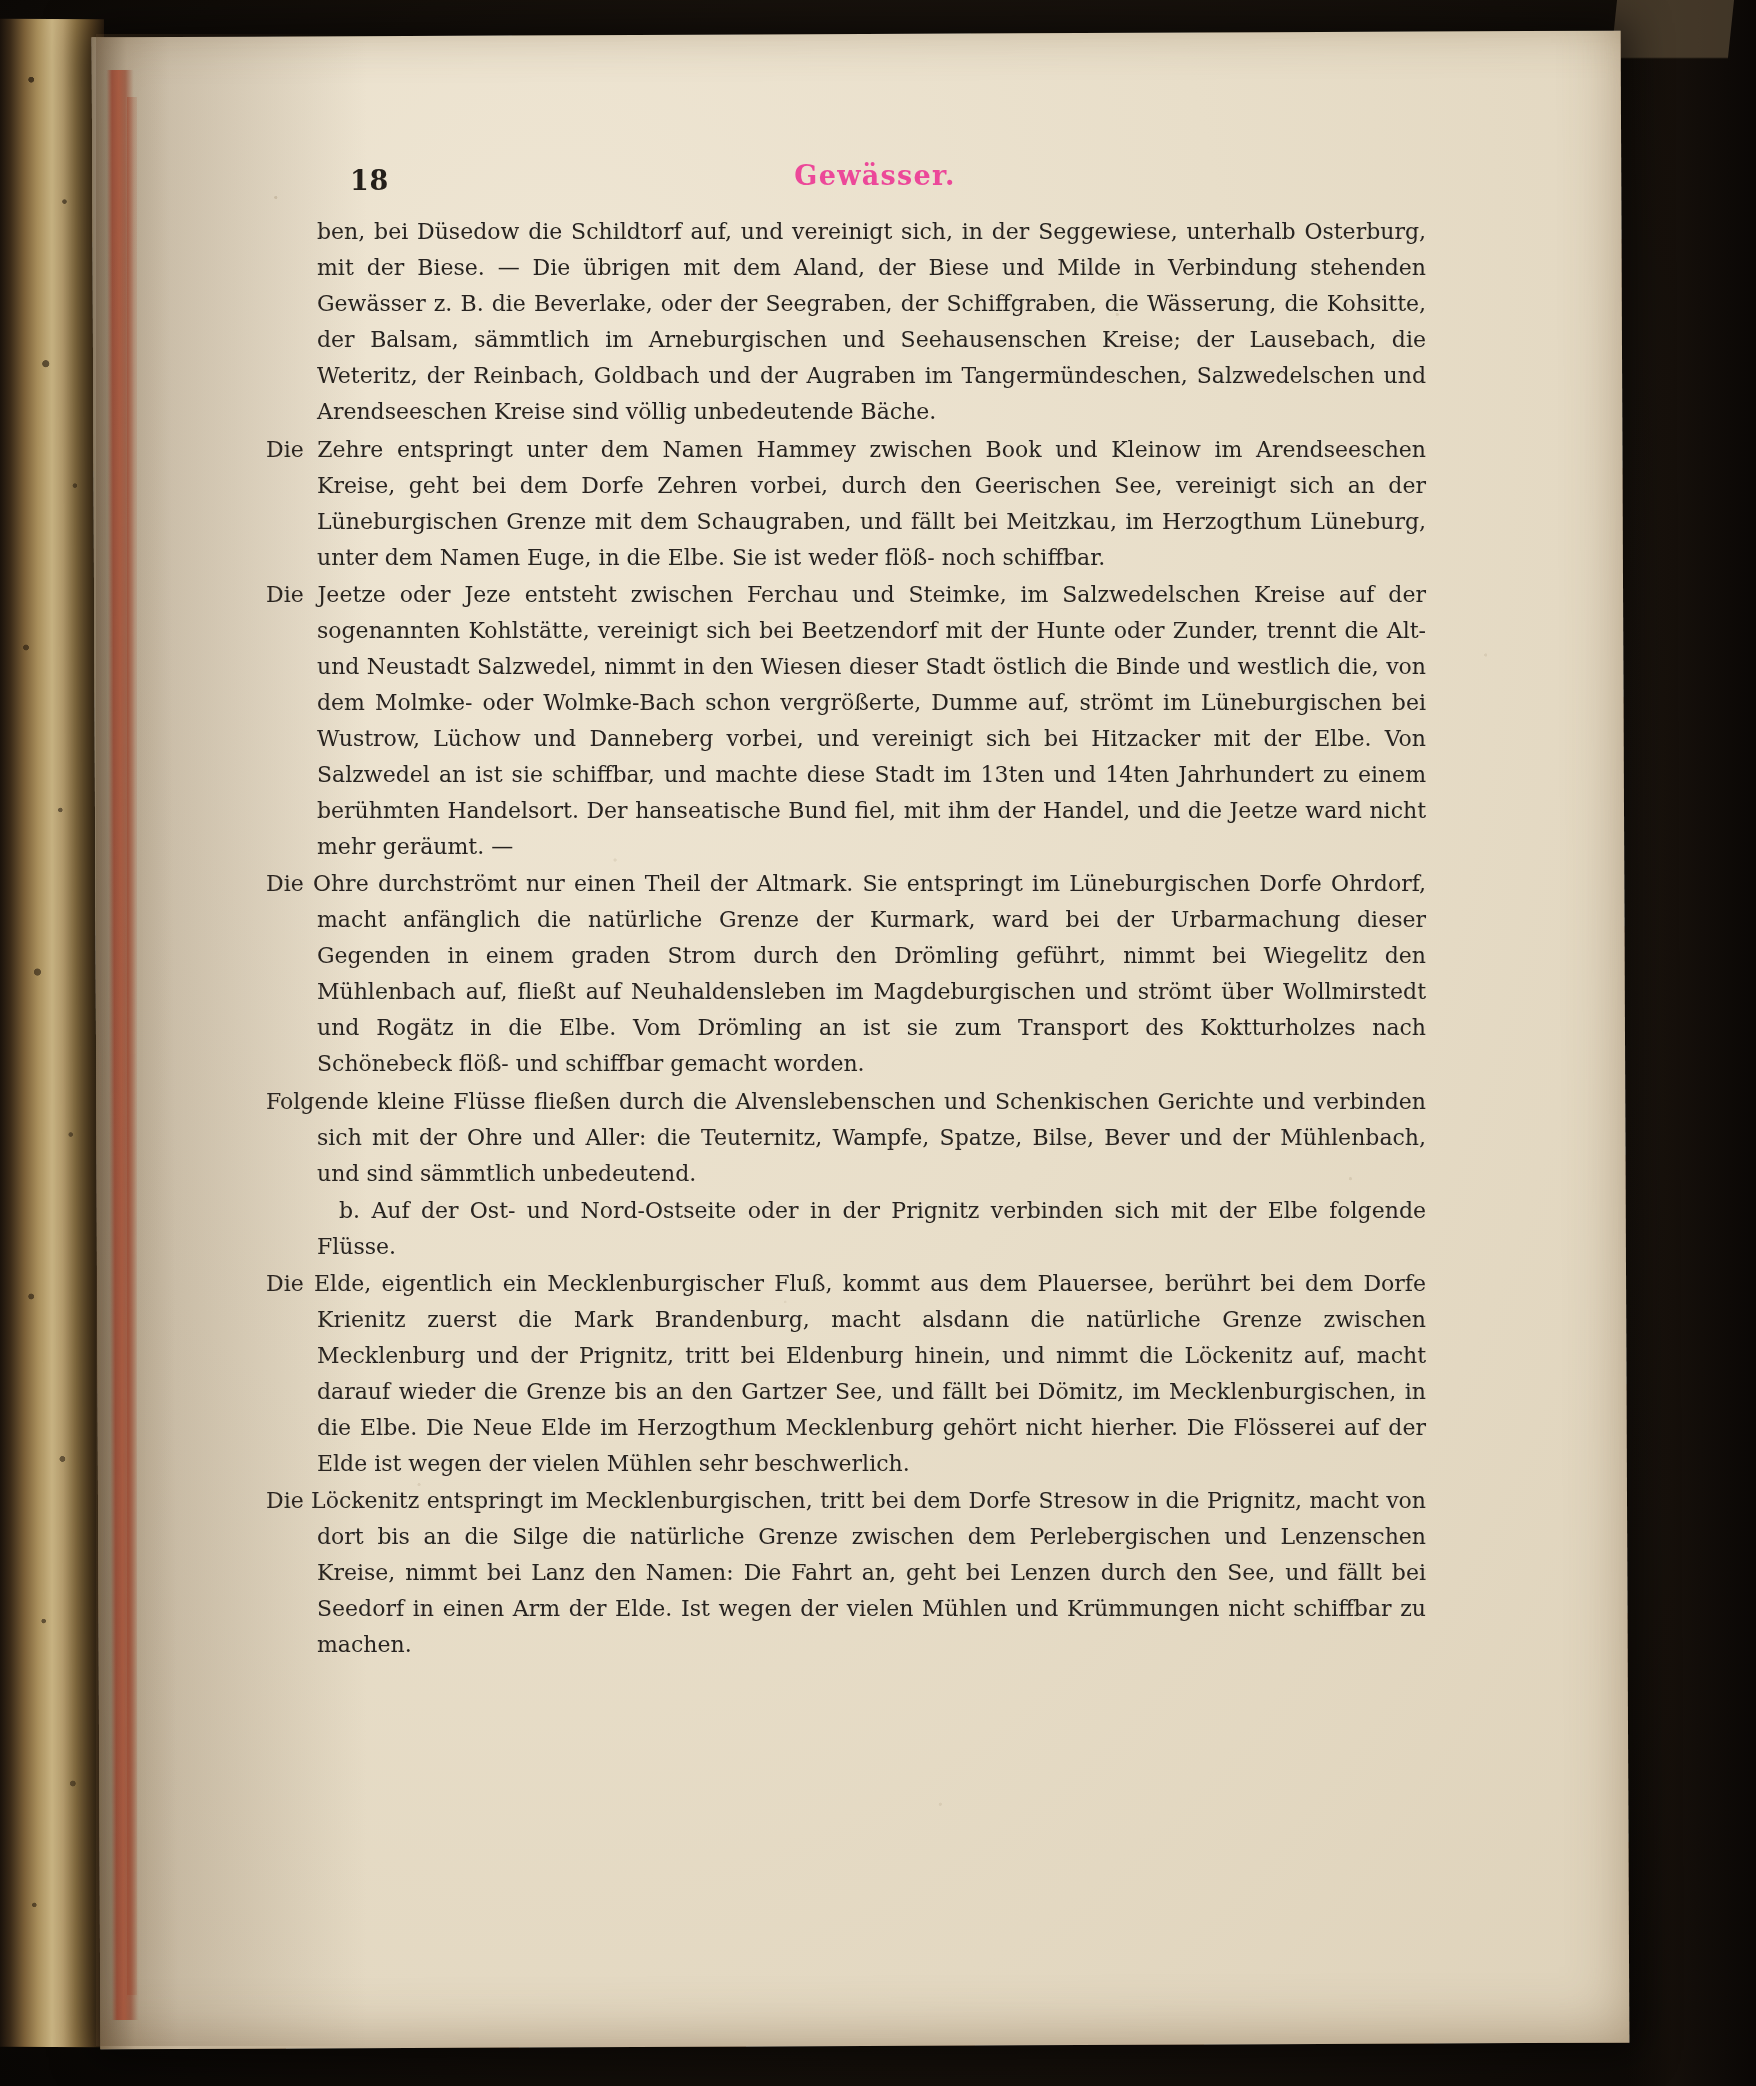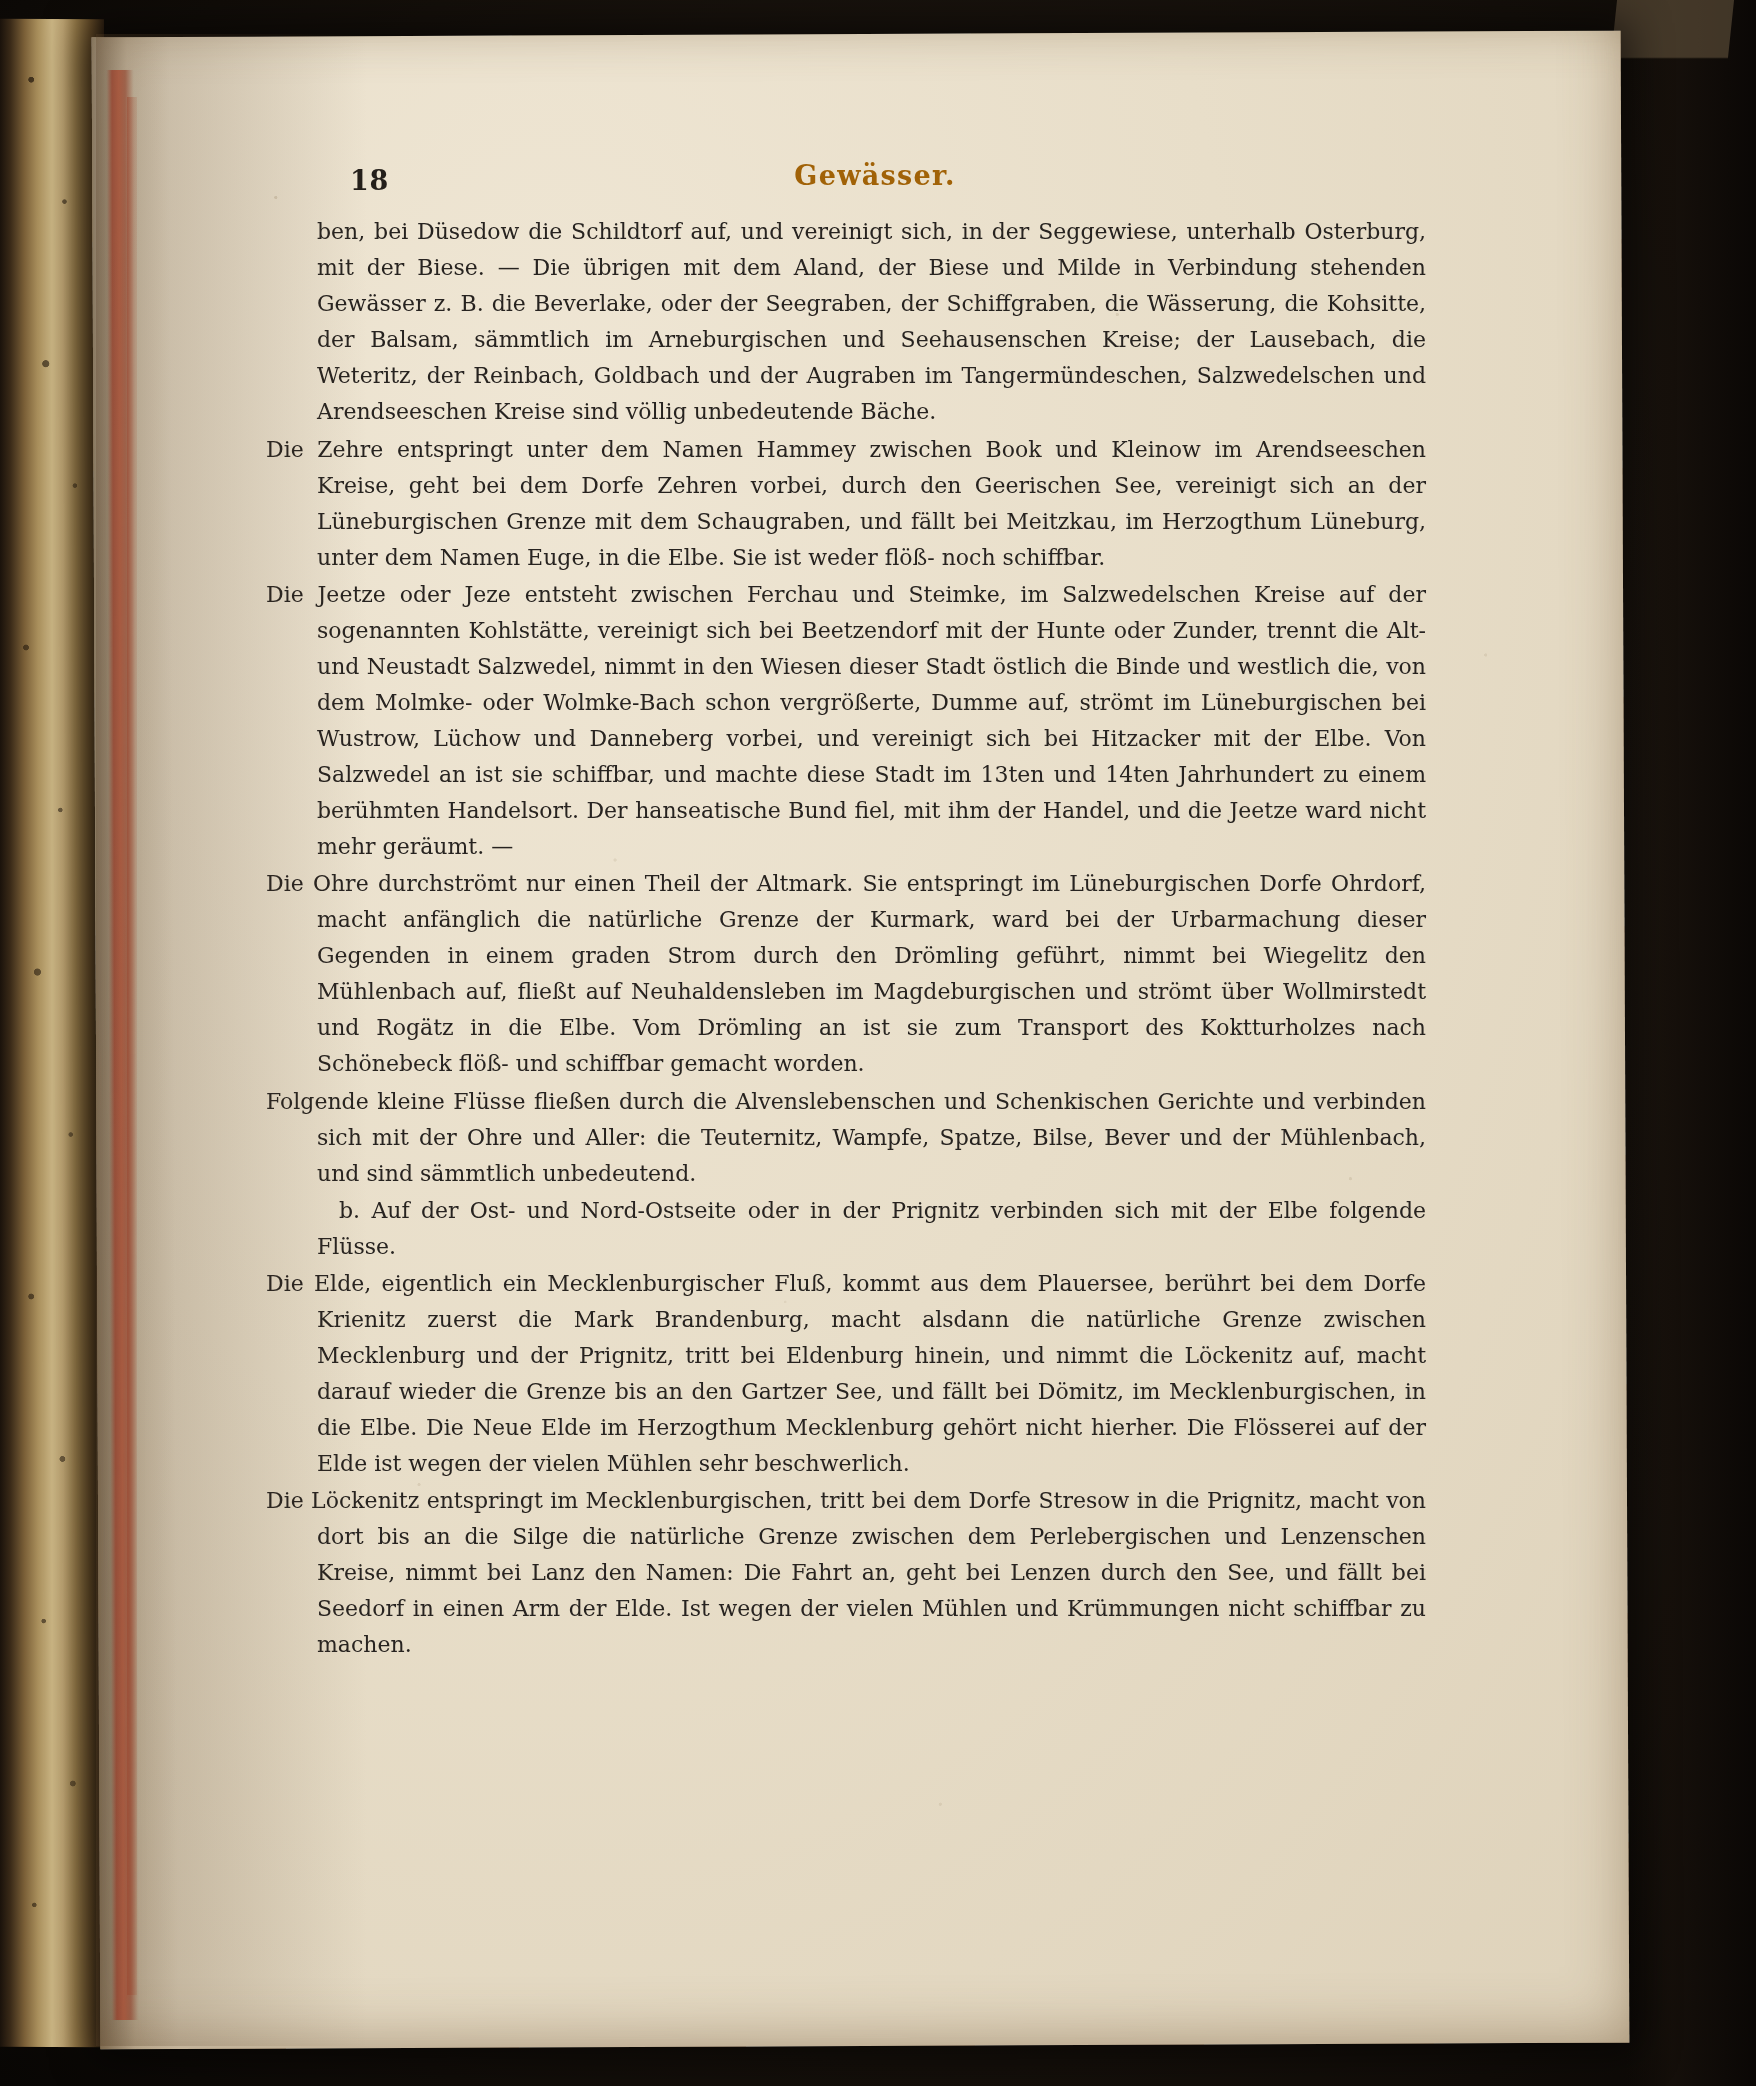--- a/index.html
+++ b/index.html
@@ -176,21 +176,21 @@
   }
   .running-head {
     position: absolute;
     left: 0;
     right: 0;
     top: 21px;
     text-align: center;
     font-size: 27px;
     font-weight: 700;
     letter-spacing: 1.3px;
-    color: #a16207;
+    color: #ec4899;
     padding-left: 58px;
   }
 
   .body {
     margin-top: 19.4px;
     font-size: 22px;
     line-height: 36px;
     text-align: justify;
     color: #272320;
   }

